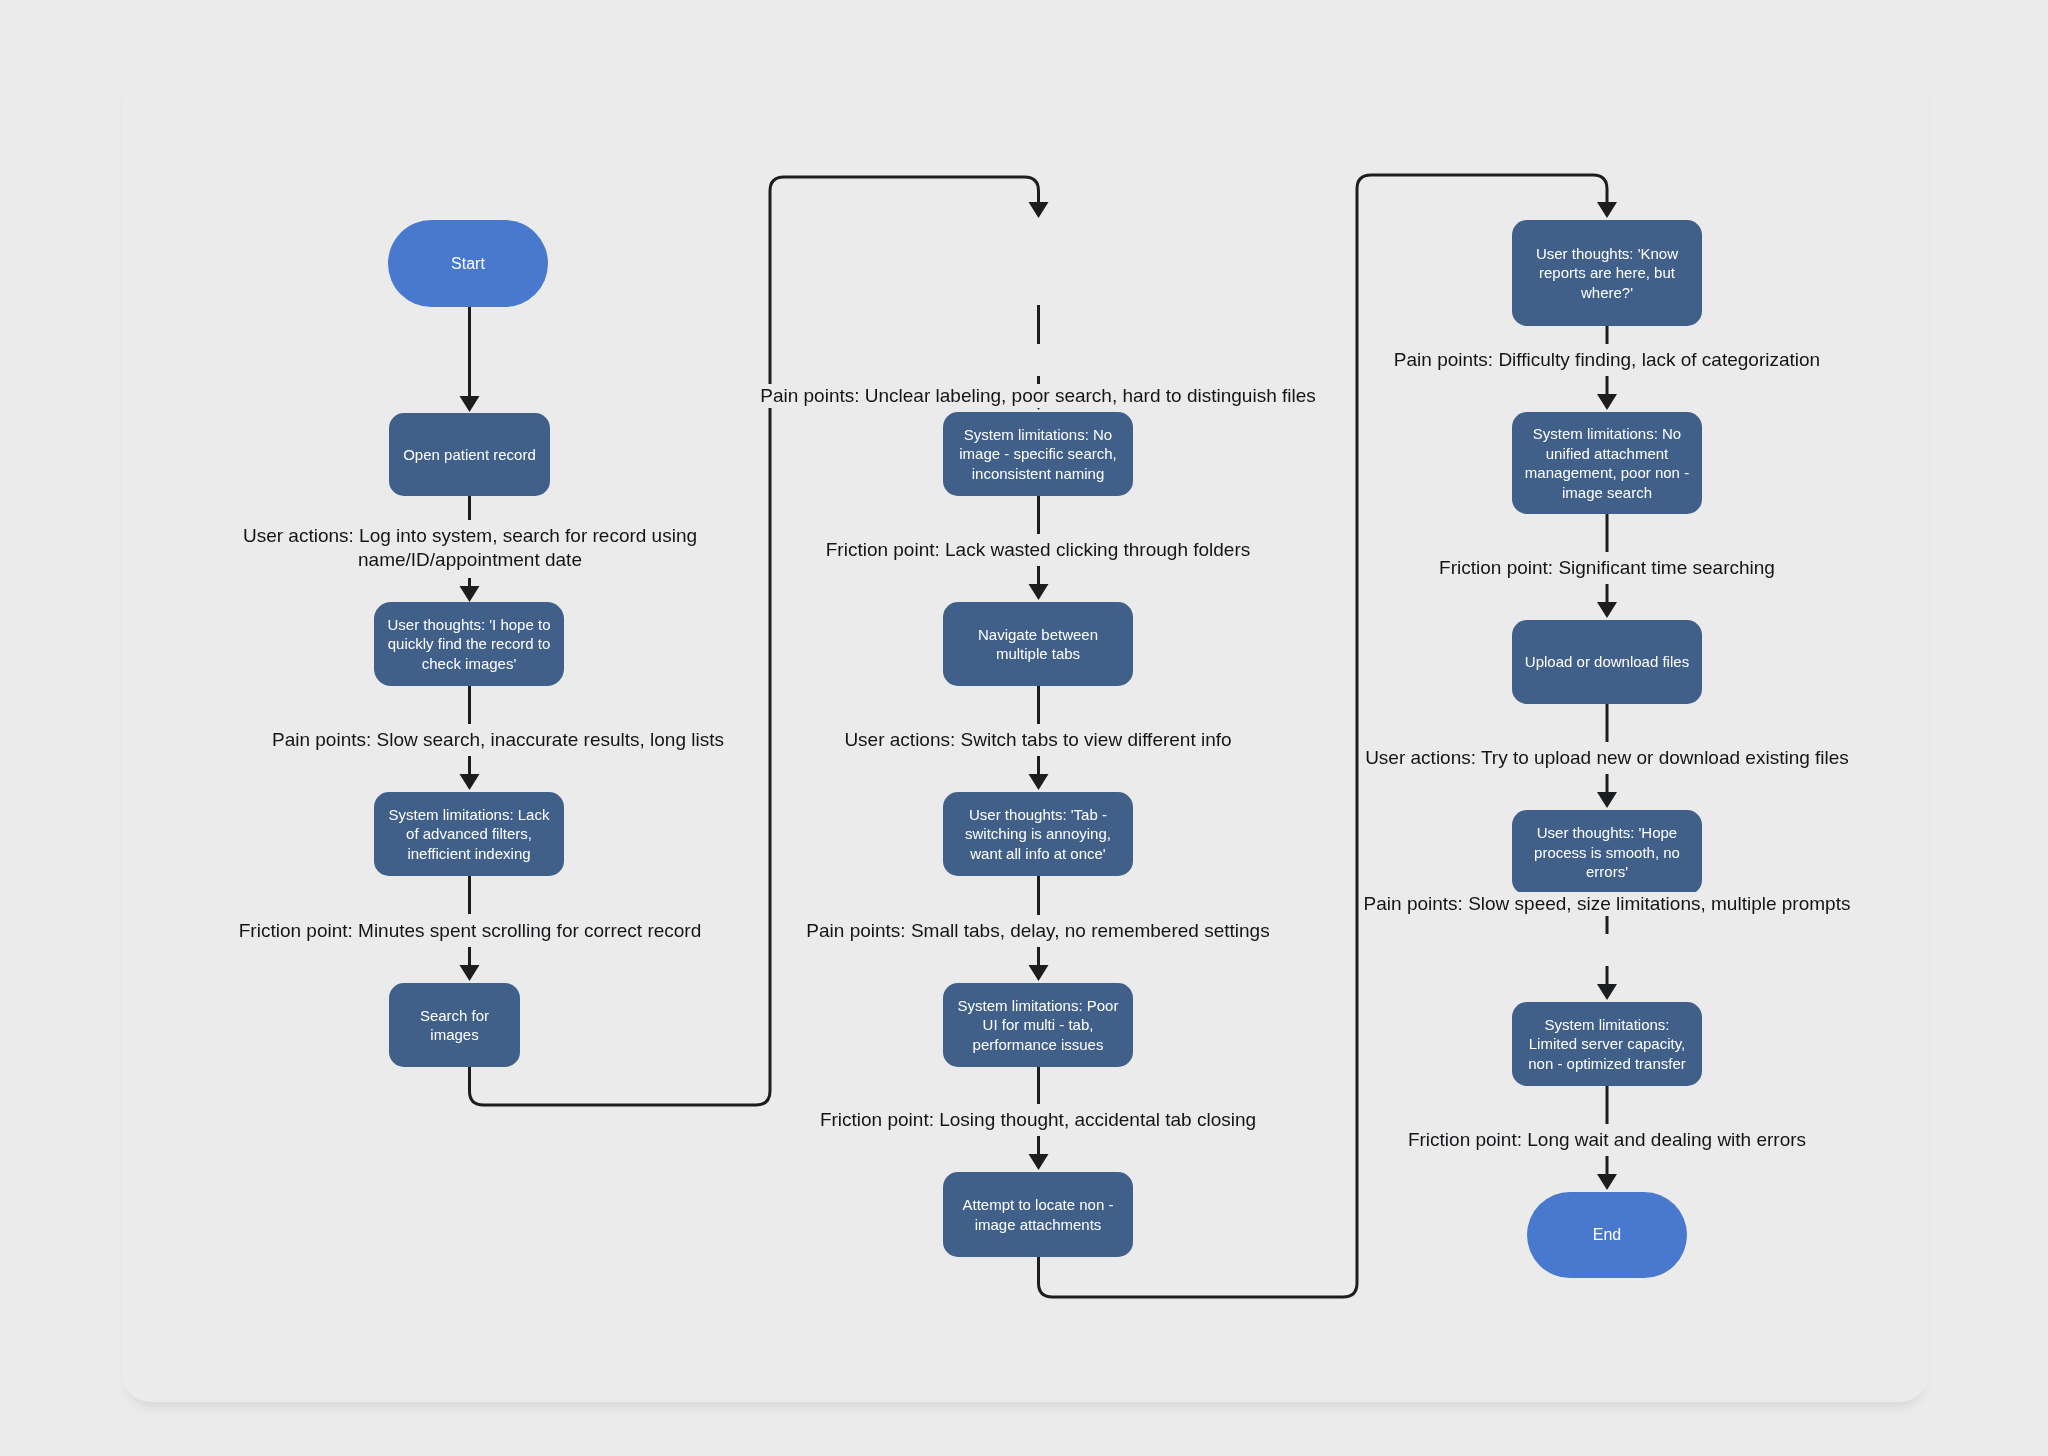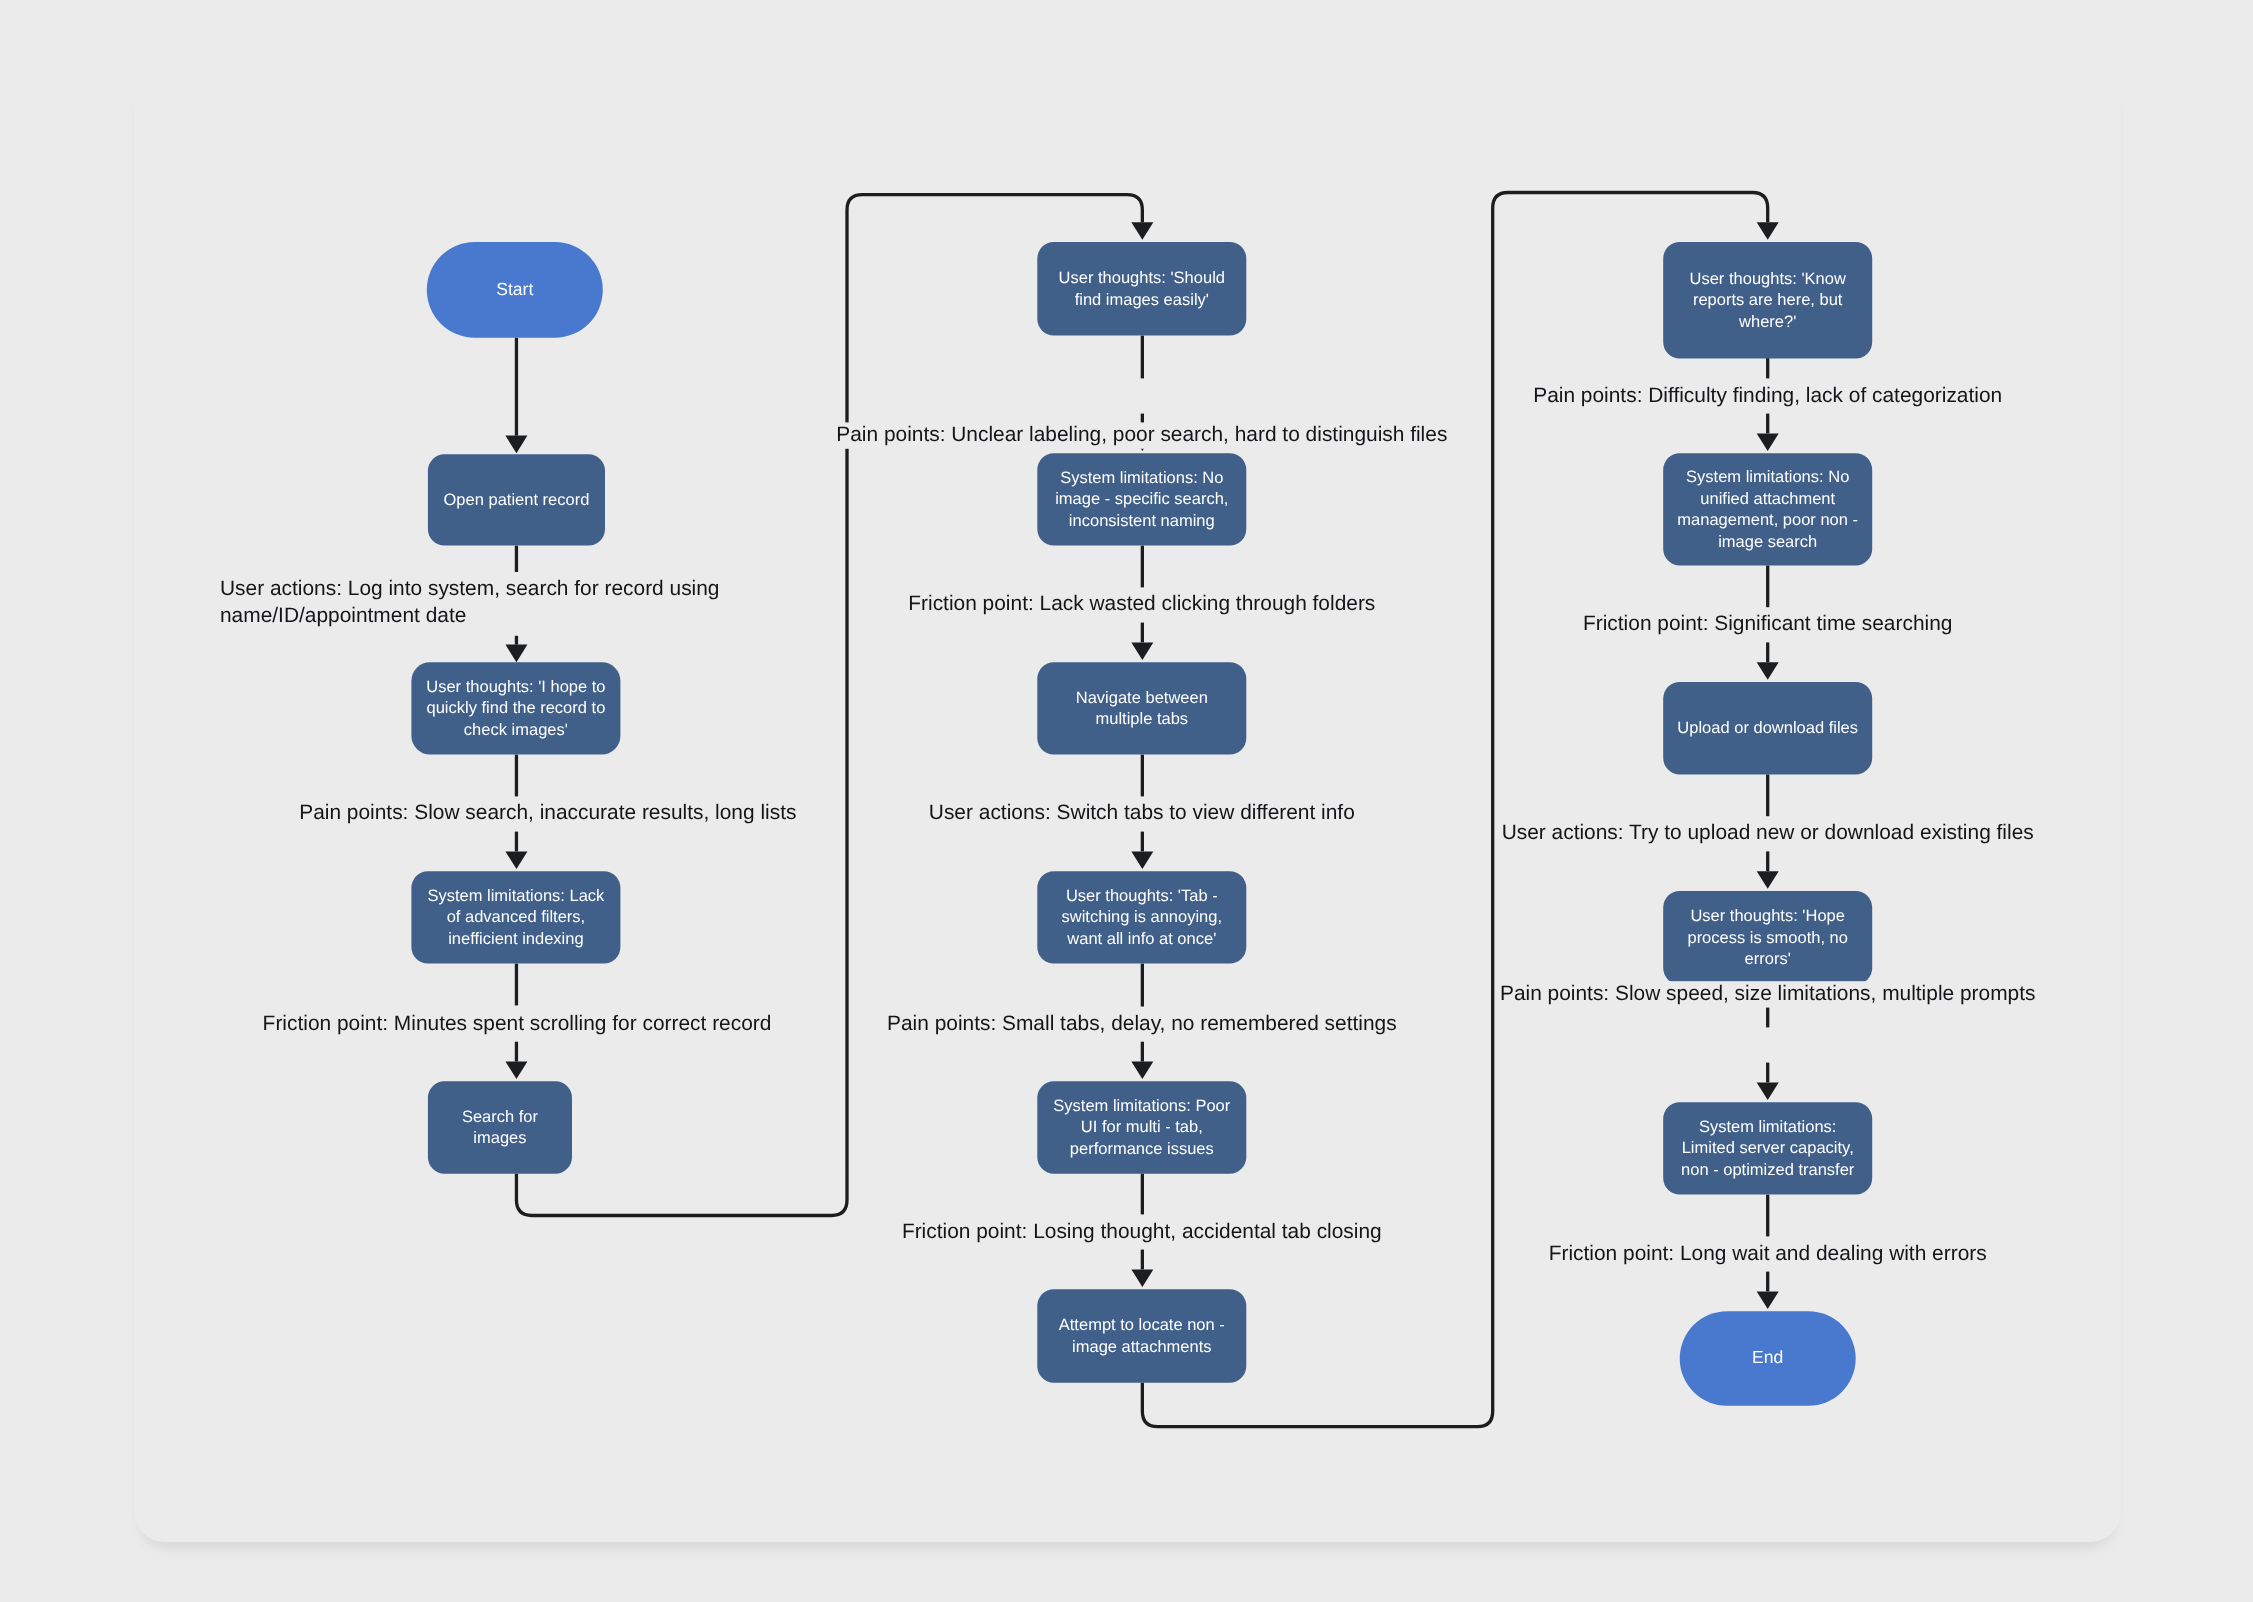--- a/index.html
+++ b/index.html
@@ -66,21 +66,21 @@
     font-size:19px;
     line-height:24px;
     white-space:nowrap;
     text-align:center;
     background:var(--background);
     padding:0 4px;
   }
   .elabel.wrap{
     white-space:normal;
     width:540px;
-    text-align:left;
+    text-align:center;
     padding:0;
   }
 </style>
 </head>
 <body>
 
 <div class="canvas">
 
   <div class="card-shadow"></div>
 
@@ -168,21 +168,20 @@
       <path class="ah" d="M1597 1174 L1617 1174 L1607 1190 Z"></path>
     </g>
   </svg>
 
   <div class="node pill" style="left:388px;top:220px;width:160px;height:87px;">Start</div>
   <div class="node" style="left:389px;top:413px;width:161px;height:83px;">Open patient record</div>
   <div class="node" style="left:374px;top:602px;width:190px;height:84px;border-radius:17px;">User thoughts: 'I hope to quickly find the record to check images'</div>
   <div class="node" style="left:374px;top:792px;width:190px;height:84px;">System limitations: Lack of advanced filters, inefficient indexing</div>
   <div class="node" style="left:389px;top:983px;width:131px;height:84px;">Search for images</div>
 
-  <div class="node" style="left:943px;top:220px;width:190px;height:85px;">User thoughts: 'Should find images easily'</div>
   <div class="node" style="left:943px;top:412px;width:190px;height:84px;">System limitations: No image - specific search, inconsistent naming</div>
   <div class="node" style="left:943px;top:602px;width:190px;height:84px;">Navigate between multiple tabs</div>
   <div class="node" style="left:943px;top:792px;width:190px;height:84px;">User thoughts: 'Tab - switching is annoying, want all info at once'</div>
   <div class="node" style="left:943px;top:983px;width:190px;height:84px;">System limitations: Poor UI for multi - tab, performance issues</div>
   <div class="node" style="left:943px;top:1172px;width:190px;height:85px;">Attempt to locate non - image attachments</div>
 
   <div class="node" style="left:1512px;top:220px;width:190px;height:106px;">User thoughts: 'Know reports are here, but where?'</div>
   <div class="node" style="left:1512px;top:412px;width:190px;height:102px;">System limitations: No unified attachment management, poor non - image search</div>
   <div class="node" style="left:1512px;top:810px;width:190px;height:85px;">User thoughts: 'Hope process is smooth, no errors'</div>
   <div class="node" style="left:1512px;top:620px;width:190px;height:84px;">Upload or download files</div>

